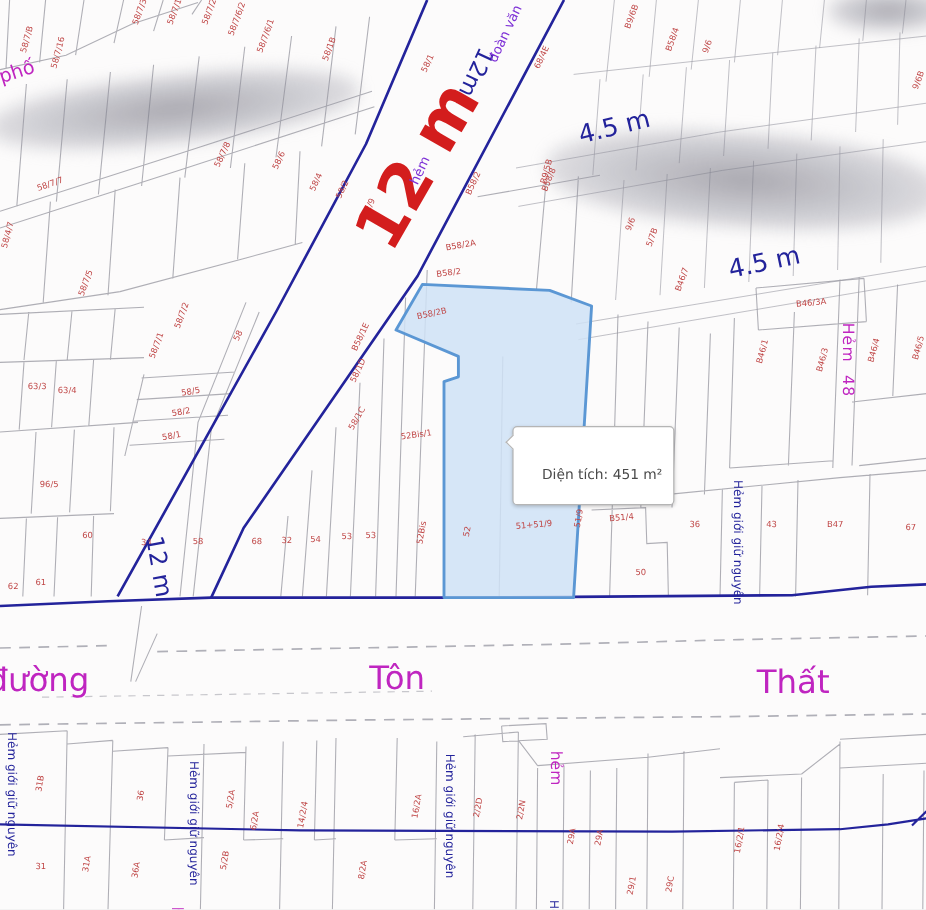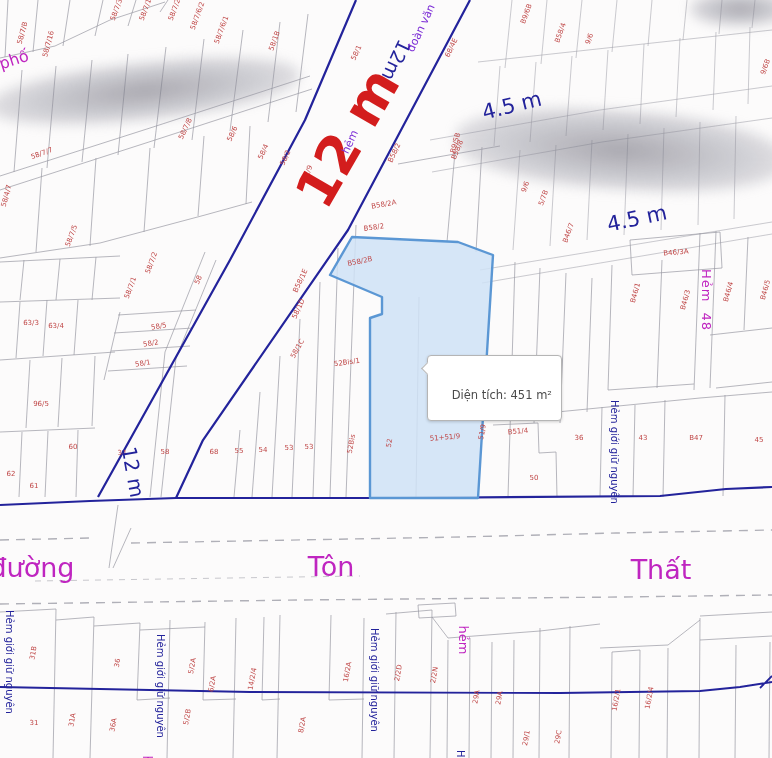--- a/index.html
+++ b/index.html
@@ -129,44 +129,44 @@
       <span class="plabel" style="left: 72px; top: 236px; color: rgb(191, 69, 69); transform: translate(-50%, -50%) rotate(-70deg);">58/7/5</span>
       <span class="plabel" style="left: 152px; top: 263px; color: rgb(191, 69, 69); transform: translate(-50%, -50%) rotate(-70deg);">58/7/2</span>
       <span class="plabel" style="left: 131px; top: 288px; color: rgb(191, 69, 69); transform: translate(-50%, -50%) rotate(-70deg);">58/7/1</span>
       <span class="plabel" style="left: 199px; top: 280px; color: rgb(191, 69, 69); transform: translate(-50%, -50%) rotate(-65deg);">58</span>
       <span class="plabel" style="left: 301px; top: 281px; color: rgb(191, 69, 69); transform: translate(-50%, -50%) rotate(-65deg);">B58/1E</span>
       <span class="plabel" style="left: 299px; top: 309px; color: rgb(191, 69, 69); transform: translate(-50%, -50%) rotate(-65deg);">58/1D</span>
       <span class="plabel" style="left: 298px; top: 349px; color: rgb(191, 69, 69); transform: translate(-50%, -50%) rotate(-60deg);">58/1C</span>
       <span class="plabel" style="left: 31px; top: 307px; color: rgb(191, 69, 69); transform: translate(-50%, -50%) rotate(0deg); margin-top: 16px;">63/3</span>
       <span class="plabel" style="left: 56px; top: 326px; color: rgb(191, 69, 69); transform: translate(-50%, -50%) rotate(0deg);">63/4</span>
       <span class="plabel" style="left: 41px; top: 404px; color: rgb(191, 69, 69); transform: translate(-50%, -50%) rotate(0deg);">96/5</span>
-      <span class="plabel" style="left: 11px; top: 474px; color: rgb(191, 69, 69); transform: translate(-50%, -50%) rotate(0deg);">62</span>
+      <span class="plabel" style="left: 11px; top: 489px; color: rgb(191, 69, 69); transform: translate(-50%, -50%) rotate(0deg);">62</span>
       <span class="plabel" style="left: 34px; top: 486px; color: rgb(191, 69, 69); transform: translate(-50%, -50%) rotate(0deg);">61</span>
       <span class="plabel" style="left: 73px; top: 447px; color: rgb(191, 69, 69); transform: translate(-50%, -50%) rotate(0deg);">60</span>
       <span class="plabel" style="left: 159px; top: 327px; color: rgb(191, 69, 69); transform: translate(-50%, -50%) rotate(-10deg);">58/5</span>
       <span class="plabel" style="left: 151px; top: 344px; color: rgb(191, 69, 69); transform: translate(-50%, -50%) rotate(-10deg);">58/2</span>
       <span class="plabel" style="left: 143px; top: 364px; color: rgb(191, 69, 69); transform: translate(-50%, -50%) rotate(-10deg);">58/1</span>
       <span class="plabel" style="left: 122px; top: 453px; color: rgb(191, 69, 69); transform: translate(-50%, -50%) rotate(0deg);">34</span>
       <span class="plabel" style="left: 165px; top: 452px; color: rgb(191, 69, 69); transform: translate(-50%, -50%) rotate(0deg);">58</span>
       <span class="plabel" style="left: 214px; top: 452px; color: rgb(191, 69, 69); transform: translate(-50%, -50%) rotate(0deg);">68</span>
-      <span class="plabel" style="left: 239px; top: 451px; color: rgb(191, 69, 69); transform: translate(-50%, -50%) rotate(0deg);">55</span>
+      <span class="plabel" style="left: 239px; top: 451px; color: rgb(191, 69, 69); transform: translate(-50%, -50%) rotate(0deg);">32</span>
       <span class="plabel" style="left: 263px; top: 450px; color: rgb(191, 69, 69); transform: translate(-50%, -50%) rotate(0deg);">54</span>
       <span class="plabel" style="left: 289px; top: 448px; color: rgb(191, 69, 69); transform: translate(-50%, -50%) rotate(0deg);">53</span>
       <span class="plabel" style="left: 309px; top: 447px; color: rgb(191, 69, 69); transform: translate(-50%, -50%) rotate(0deg);">53</span>
       <span class="plabel" style="left: 347px; top: 363px; color: rgb(191, 69, 69); transform: translate(-50%, -50%) rotate(-8deg);">52Bis/1</span>
       <span class="plabel" style="left: 352px; top: 444px; color: rgb(191, 69, 69); transform: translate(-50%, -50%) rotate(-80deg);">52Bis</span>
       <span class="plabel" style="left: 390px; top: 443px; color: rgb(191, 69, 69); transform: translate(-50%, -50%) rotate(-80deg);">52</span>
       <span class="plabel" style="left: 445px; top: 438px; color: rgb(191, 69, 69); transform: translate(-50%, -50%) rotate(-5deg);">51+51/9</span>
       <span class="plabel" style="left: 483px; top: 432px; color: rgb(191, 69, 69); transform: translate(-50%, -50%) rotate(-80deg);">51/9</span>
       <span class="plabel" style="left: 518px; top: 432px; color: rgb(191, 69, 69); transform: translate(-50%, -50%) rotate(-5deg);">B51/4</span>
       <span class="plabel" style="left: 534px; top: 478px; color: rgb(191, 69, 69); transform: translate(-50%, -50%) rotate(0deg);">50</span>
       <span class="plabel" style="left: 579px; top: 438px; color: rgb(191, 69, 69); transform: translate(-50%, -50%) rotate(0deg);">36</span>
       <span class="plabel" style="left: 643px; top: 438px; color: rgb(191, 69, 69); transform: translate(-50%, -50%) rotate(0deg);">43</span>
       <span class="plabel" style="left: 696px; top: 438px; color: rgb(191, 69, 69); transform: translate(-50%, -50%) rotate(0deg);">B47</span>
-      <span class="plabel" style="left: 759px; top: 440px; color: rgb(191, 69, 69); transform: translate(-50%, -50%) rotate(0deg);">45</span>
+      <span class="plabel" style="left: 759px; top: 440px; color: rgb(191, 69, 69); transform: translate(-50%, -50%) rotate(0deg);">67</span>
       <span class="plabel" style="left: 395px; top: 153px; color: rgb(191, 69, 69); transform: translate(-50%, -50%) rotate(-65deg);">B58/2</span>
       <span class="plabel" style="left: 458px; top: 150px; color: rgb(191, 69, 69); transform: translate(-50%, -50%) rotate(-68deg);">B58/8</span>
       <span class="plabel" style="left: 384px; top: 205px; color: rgb(191, 69, 69); transform: translate(-50%, -50%) rotate(-10deg);">B58/2A</span>
       <span class="plabel" style="left: 374px; top: 228px; color: rgb(191, 69, 69); transform: translate(-50%, -50%) rotate(-8deg);">B58/2</span>
       <span class="plabel" style="left: 360px; top: 262px; color: rgb(191, 69, 69); transform: translate(-50%, -50%) rotate(-12deg);">B58/2B</span>
       <span class="plabel" style="left: 456px; top: 143px; color: rgb(191, 69, 69); transform: translate(-50%, -50%) rotate(-75deg);">B9/5B</span>
       <span class="plabel" style="left: 526px; top: 187px; color: rgb(191, 69, 69); transform: translate(-50%, -50%) rotate(-70deg);">9/6</span>
       <span class="plabel" style="left: 544px; top: 198px; color: rgb(191, 69, 69); transform: translate(-50%, -50%) rotate(-70deg);">5/7B</span>
       <span class="plabel" style="left: 569px; top: 233px; color: rgb(191, 69, 69); transform: translate(-50%, -50%) rotate(-70deg);">B46/7</span>
       <span class="plabel" style="left: 676px; top: 253px; color: rgb(191, 69, 69); transform: translate(-50%, -50%) rotate(-5deg);">B46/3A</span>

